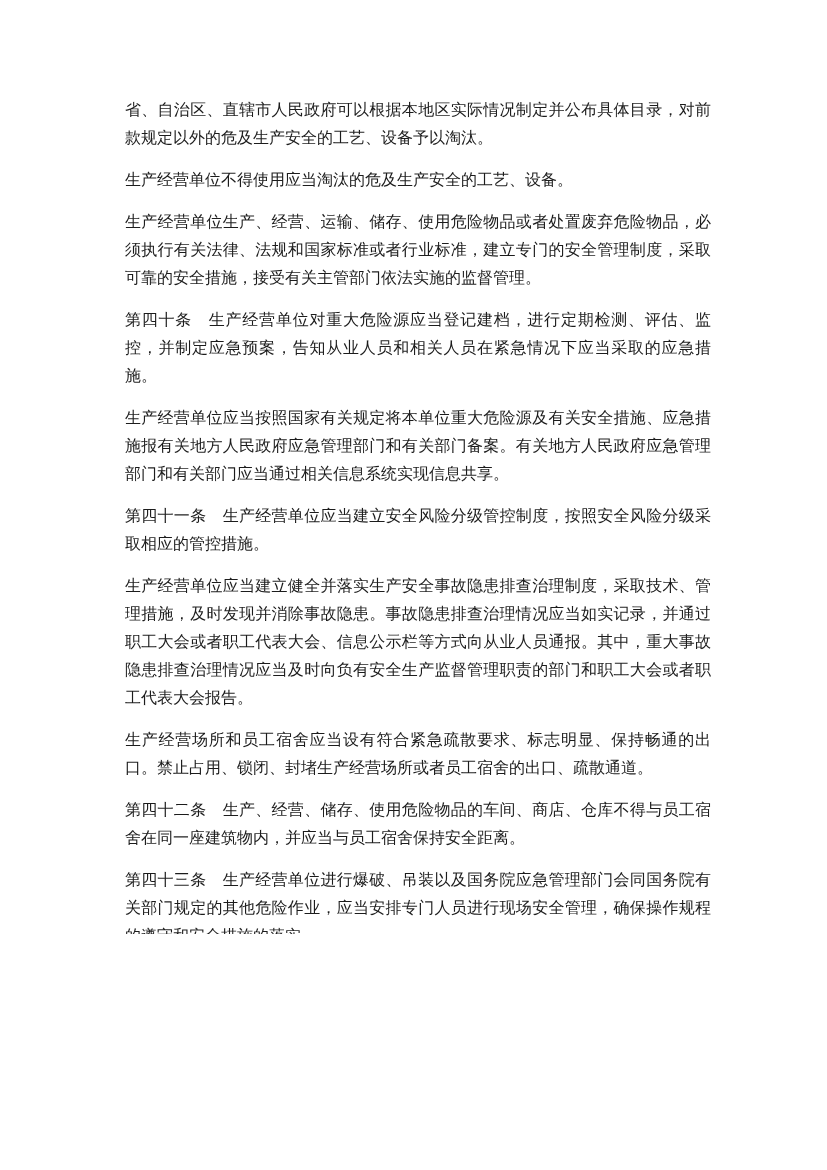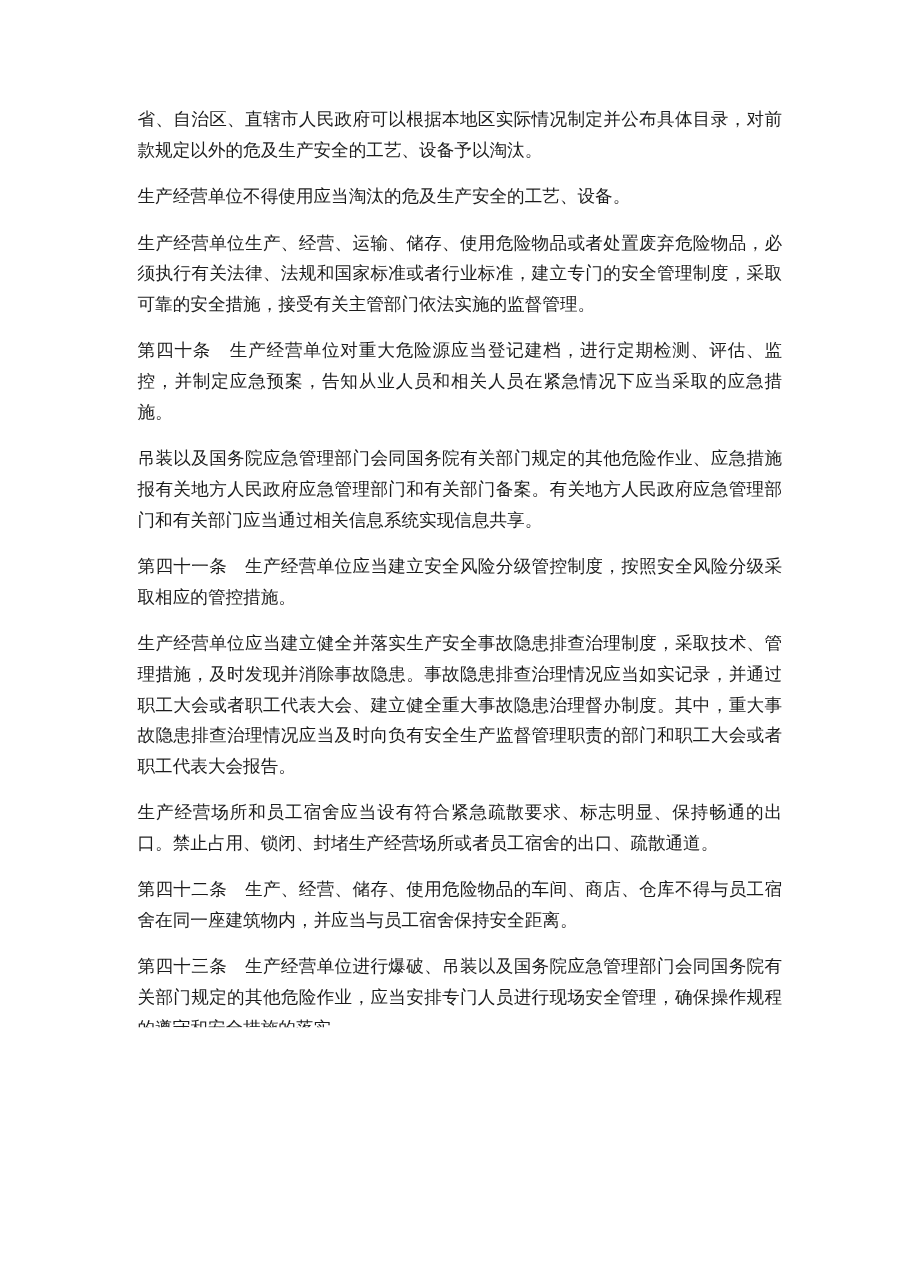--- a/index.html
+++ b/index.html
@@ -43,21 +43,21 @@
 </style>
 </head>
 <body>
 
 <div class="page">
   <div class="content">
     <p>省、自治区、直辖市人民政府可以根据本地区实际情况制定并公布具体目录，对前款规定以外的危及生产安全的工艺、设备予以淘汰。</p>
     <p>生产经营单位不得使用应当淘汰的危及生产安全的工艺、设备。</p>
     <p>生产经营单位生产、经营、运输、储存、使用危险物品或者处置废弃危险物品，必须执行有关法律、法规和国家标准或者行业标准，建立专门的安全管理制度，采取可靠的安全措施，接受有关主管部门依法实施的监督管理。</p>
     <p>第四十条　生产经营单位对重大危险源应当登记建档，进行定期检测、评估、监控，并制定应急预案，告知从业人员和相关人员在紧急情况下应当采取的应急措施。</p>
-    <p>吊装以及国务院应急管理部门会同国务院有关部门规定的其他危险作业、应急措施报有关地方人民政府应急管理部门和有关部门备案。有关地方人民政府应急管理部门和有关部门应当通过相关信息系统实现信息共享。</p>
+    <p>生产经营单位应当按照国家有关规定将本单位重大危险源及有关安全措施、应急措施报有关地方人民政府应急管理部门和有关部门备案。有关地方人民政府应急管理部门和有关部门应当通过相关信息系统实现信息共享。</p>
     <p>第四十一条　生产经营单位应当建立安全风险分级管控制度，按照安全风险分级采取相应的管控措施。</p>
-    <p>生产经营单位应当建立健全并落实生产安全事故隐患排查治理制度，采取技术、管理措施，及时发现并消除事故隐患。事故隐患排查治理情况应当如实记录，并通过职工大会或者职工代表大会、建立健全重大事故隐患治理督办制度。其中，重大事故隐患排查治理情况应当及时向负有安全生产监督管理职责的部门和职工大会或者职工代表大会报告。</p>
+    <p>生产经营单位应当建立健全并落实生产安全事故隐患排查治理制度，采取技术、管理措施，及时发现并消除事故隐患。事故隐患排查治理情况应当如实记录，并通过职工大会或者职工代表大会、信息公示栏等方式向从业人员通报。其中，重大事故隐患排查治理情况应当及时向负有安全生产监督管理职责的部门和职工大会或者职工代表大会报告。</p>
     <p>生产经营场所和员工宿舍应当设有符合紧急疏散要求、标志明显、保持畅通的出口。禁止占用、锁闭、封堵生产经营场所或者员工宿舍的出口、疏散通道。</p>
     <p>第四十二条　生产、经营、储存、使用危险物品的车间、商店、仓库不得与员工宿舍在同一座建筑物内，并应当与员工宿舍保持安全距离。</p>
     <p>第四十三条　生产经营单位进行爆破、吊装以及国务院应急管理部门会同国务院有关部门规定的其他危险作业，应当安排专门人员进行现场安全管理，确保操作规程的遵守和安全措施的落实。</p>
   </div>
   <div class="footer">第 8 页 共 22 页</div>
 </div>
 
 </body></html>

